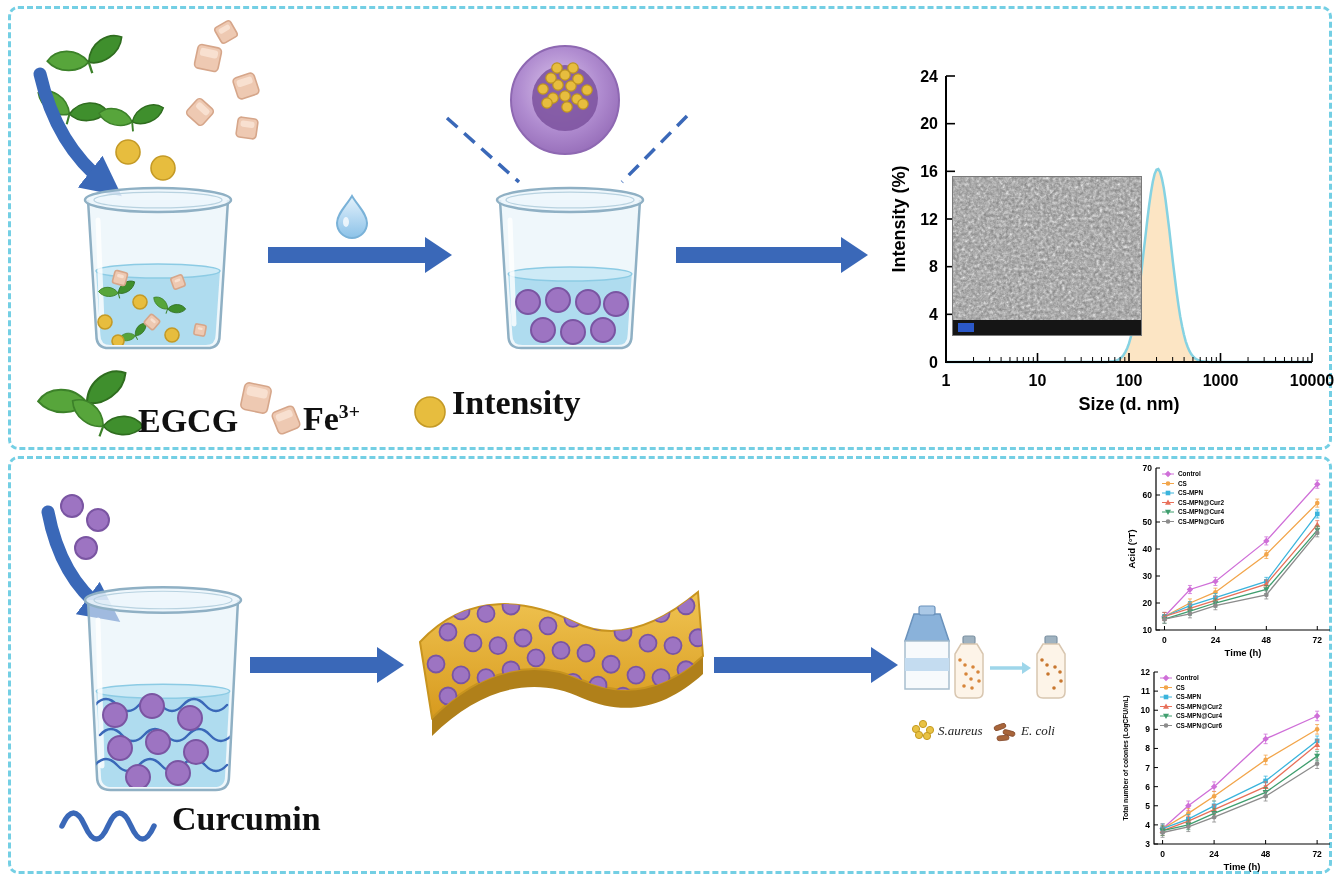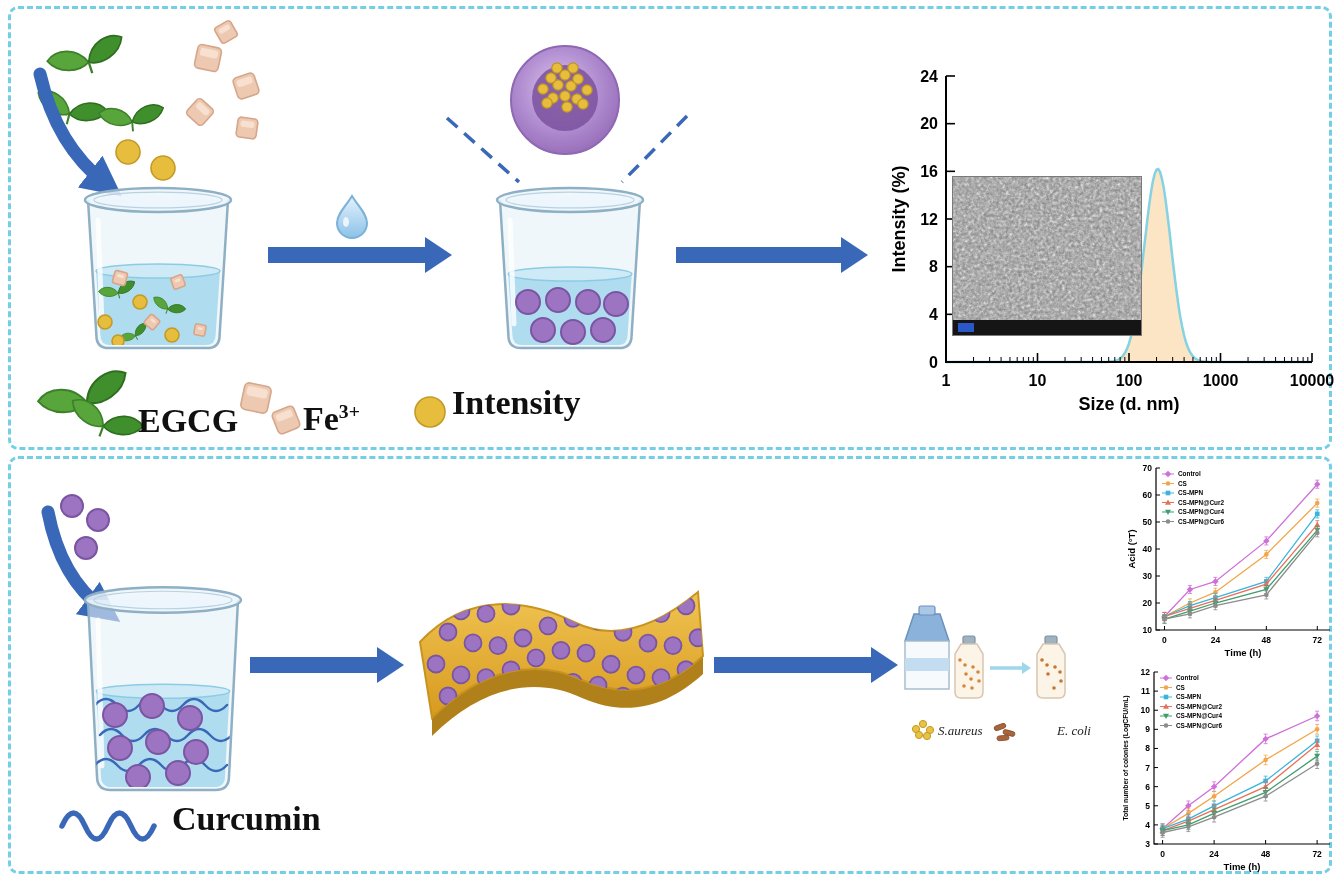--- a/index.html
+++ b/index.html
@@ -10,21 +10,21 @@
   #panel-bottom{top:456px;height:418px;}
   #scene{position:absolute;left:0;top:0;z-index:2;}
   .chart-svg{position:absolute;z-index:3;background:transparent;}
   #dls-chart{left:888px;top:66px;}
   #acid-chart{left:1126px;top:460px;}
   #colony-chart{left:1118px;top:664px;}
   .serif-label{position:absolute;font-family:"Liberation Serif",serif;font-weight:700;font-size:34px;color:#101010;z-index:3;white-space:nowrap;}
   #legend-fe-label sup{font-size:0.58em;}
   .bact-label{position:absolute;font-family:"Liberation Serif",serif;font-style:italic;font-size:13px;color:#222;z-index:4;white-space:nowrap;}
   #saureus-label{left:938px;top:723px;}
-  #ecoli-label{left:1021px;top:723px;margin-left:36px;}
+  #ecoli-label{left:1021px;top:723px;}
   #legend-egcg-label{left:138px;top:402px;}
   #legend-fe-label{left:303px;top:400px;}
   #legend-curcumin-label{left:452px;top:384px;}
   #chitosan-label{left:172px;top:800px;}
   #dls-annotations{position:absolute;left:954px;top:84px;z-index:5;font-weight:700;font-size:19px;line-height:1.45;color:#0a0a0a;white-space:nowrap;}
   #sem-inset{position:absolute;left:952px;top:176px;width:190px;height:160px;z-index:4;border:1px solid #7a7a7a;background:#808080;box-sizing:border-box;}
   #sem-inset svg{display:block;}
   .sem-bar{position:absolute;left:0;bottom:0;width:100%;height:15px;background:#151515;display:flex;align-items:center;}
   .sem-chip{width:16px;height:9px;background:#2b58c8;margin-left:5px;}
 </style>

